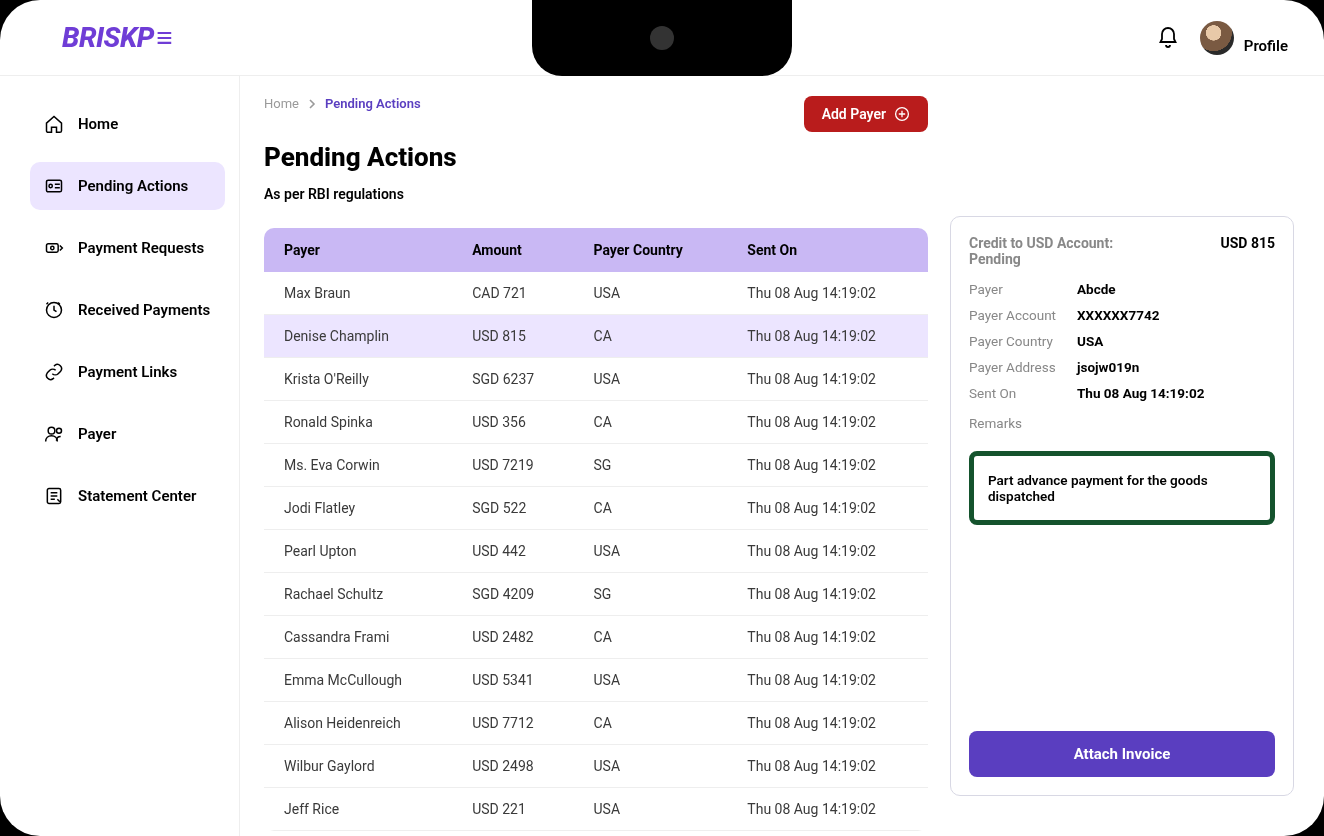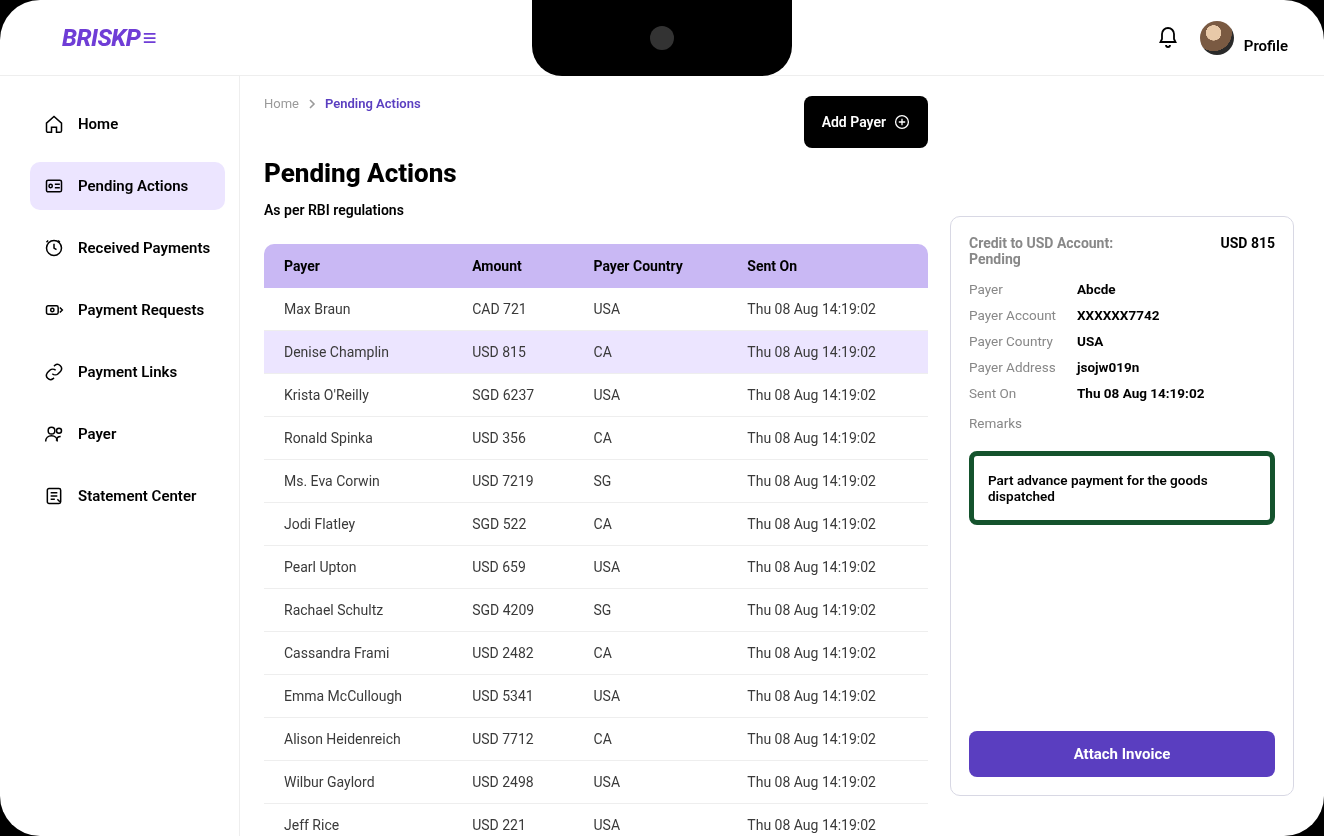--- a/index.html
+++ b/index.html
@@ -1,41 +1,41 @@
 <!DOCTYPE html>
 <html><head>
 <meta charset="utf-8">
 <style>
   * { box-sizing: border-box; margin: 0; padding: 0; font-family: -apple-system, BlinkMacSystemFont, "Segoe UI", Roboto, Arial, sans-serif; }
   body { background: #000; width: 1324px; height: 836px; overflow: hidden; position: relative; }
   .device { position: absolute; inset: 0; background: #fff; border-radius: 40px; overflow: hidden; }
   .notch { position: absolute; top: 0; left: 50%; transform: translateX(-50%); width: 260px; height: 76px; background: #000; border-radius: 0 0 30px 30px; z-index: 50; display:flex; align-items:center; justify-content:center;}
   .notch-dot { width: 24px; height: 24px; background:#333; border-radius:50%; }
   .topbar { height: 76px; display: flex; align-items: center; justify-content: space-between; padding: 0 36px 0 62px; border-bottom: 1px solid #eee; }
-  .logo { font-size: 24px; font-weight: 800; font-style: italic; letter-spacing: -0.5px; }
+  .logo { font-size: 28px; font-weight: 800; font-style: italic; letter-spacing: -0.5px; }
   .logo .b-part { color: #6f3dd6; }
   .logo .pe-part { color: #6f3dd6; letter-spacing: 2px; }
   .top-right { display: flex; align-items: center; gap: 20px; }
   .bell-icon { width: 24px; height: 24px; }
   .avatar { width: 34px; height: 34px; border-radius: 50%; background: radial-gradient(circle at 40% 35%, #e8c9a8 25%, #7a5a42 26% 60%, #2a2a2a 61%); }
   .profile-link { display:flex; align-items:flex-end; gap:10px; font-weight:600; color:#000; font-size:15px;}
   .body-row { display: flex; height: calc(100% - 76px); }
   .sidebar { width: 240px; padding: 24px 14px 24px 30px; border-right: 1px solid #eee; }
   .nav-item { display: flex; align-items: center; gap: 14px; padding: 14px 14px; border-radius: 10px; font-size: 15px; font-weight: 600; color: #000; cursor: pointer; margin-bottom: 14px; }
   .nav-item.active { background: #ece5ff; }
   .nav-icon { width: 20px; height: 20px; flex: 0 0 20px; display:flex; align-items:center; justify-content:center;}
   .main { flex: 1; padding: 20px 30px 0 24px; display: flex; gap: 22px; overflow:hidden;}
   .content { flex: 1; min-width: 0; }
   .crumbs-row { display:flex; justify-content:space-between; align-items:flex-start;}
   .crumbs { font-size: 13px; color: #9a9a9a; display:flex; align-items:center; gap:8px;}
   .crumbs .current { color: #5a3ec0; font-weight:600;}
   .crumbs svg { width:10px; height:10px; }
   h1.page-title { font-size: 26px; font-weight: 800; color:#000; margin-top:10px;}
   .subtitle { font-size: 14px; color:#000; font-weight:600; margin-top:14px; margin-bottom:26px;}
-  .add-btn { background:#000000; color:#fff; border:none; border-radius:8px; padding:18px 18px; font-size:14px; font-weight:600; display:flex; align-items:center; gap:8px; cursor:pointer;}
+  .add-btn { background:#b91c1c; color:#fff; border:none; border-radius:8px; padding:10px 18px; font-size:14px; font-weight:600; display:flex; align-items:center; gap:8px; cursor:pointer;}
   .add-btn svg { width:16px; height:16px;}
   .table-wrap { border-radius:10px; overflow:hidden; }
   table { width:100%; border-collapse: collapse; font-size:14px;}
   thead th { background:#c9b8f4; text-align:left; font-weight:700; color:#000; padding:14px 20px;}
   tbody td { padding:13px 20px; border-bottom:1px solid #eee; color:#3a3a3a;}
   tbody tr { cursor:pointer;}
   tbody tr.selected { background:#ece5ff; }
   .details { width: 344px; border:1px solid #d8d8e4; border-radius:10px; overflow:hidden; display:flex; flex-direction:column; margin-top: 120px; height: 580px;}
   .details-header { background:#eee; padding:14px 18px; font-weight:700; font-size:15px; border-bottom:1px solid #d8d8e4;}
   .details-body { padding: 18px; flex:1; display:flex; flex-direction:column;}
@@ -90,36 +90,36 @@
               <rect x="3" y="5" width="18" height="14" rx="2"></rect>
               <circle cx="8" cy="12" r="2"></circle>
               <path d="M13 10h6M13 14h6"></path>
             </svg>
           </span>
           <span>Pending Actions</span>
         </div>
         <div class="nav-item">
           <span class="nav-icon">
             <svg viewBox="0 0 24 24" fill="none" stroke="#000" stroke-width="1.8">
+              <rect x="3" y="7" width="14" height="10" rx="2"></rect>
+              <circle cx="10" cy="12" r="2"></circle>
+              <path d="M19 9l3 3-3 3"></path>
+            </svg>
+          </span>
+          <span>Payment Requests</span>
+        </div>
+        <div class="nav-item">
+          <span class="nav-icon">
+            <svg viewBox="0 0 24 24" fill="none" stroke="#000" stroke-width="1.8">
               <circle cx="12" cy="12" r="9"></circle>
               <path d="M12 7v5l3 2"></path>
               <path d="M17 3l2 2M5 3L3 5"></path>
             </svg>
           </span>
           <span>Received Payments</span>
-        </div>
-        <div class="nav-item">
-          <span class="nav-icon">
-            <svg viewBox="0 0 24 24" fill="none" stroke="#000" stroke-width="1.8">
-              <rect x="3" y="7" width="14" height="10" rx="2"></rect>
-              <circle cx="10" cy="12" r="2"></circle>
-              <path d="M19 9l3 3-3 3"></path>
-            </svg>
-          </span>
-          <span>Payment Requests</span>
         </div>
         <div class="nav-item">
           <span class="nav-icon">
             <svg viewBox="0 0 24 24" fill="none" stroke="#000" stroke-width="1.8">
               <path d="M10 14a5 5 0 0 0 7 0l3-3a5 5 0 0 0-7-7l-1 1"></path>
               <path d="M14 10a5 5 0 0 0-7 0l-3 3a5 5 0 0 0 7 7l1-1"></path>
             </svg>
           </span>
           <span>Payment Links</span>
         </div>
@@ -209,21 +209,21 @@
                   <td>Thu 08 Aug 14:19:02</td>
                 </tr>
                 <tr>
                   <td>Jodi Flatley</td>
                   <td>SGD 522</td>
                   <td>CA</td>
                   <td>Thu 08 Aug 14:19:02</td>
                 </tr>
                 <tr>
                   <td>Pearl Upton</td>
-                  <td>USD 659</td>
+                  <td>USD 442</td>
                   <td>USA</td>
                   <td>Thu 08 Aug 14:19:02</td>
                 </tr>
                 <tr>
                   <td>Rachael Schultz</td>
                   <td>SGD 4209</td>
                   <td>SG</td>
                   <td>Thu 08 Aug 14:19:02</td>
                 </tr>
                 <tr>

